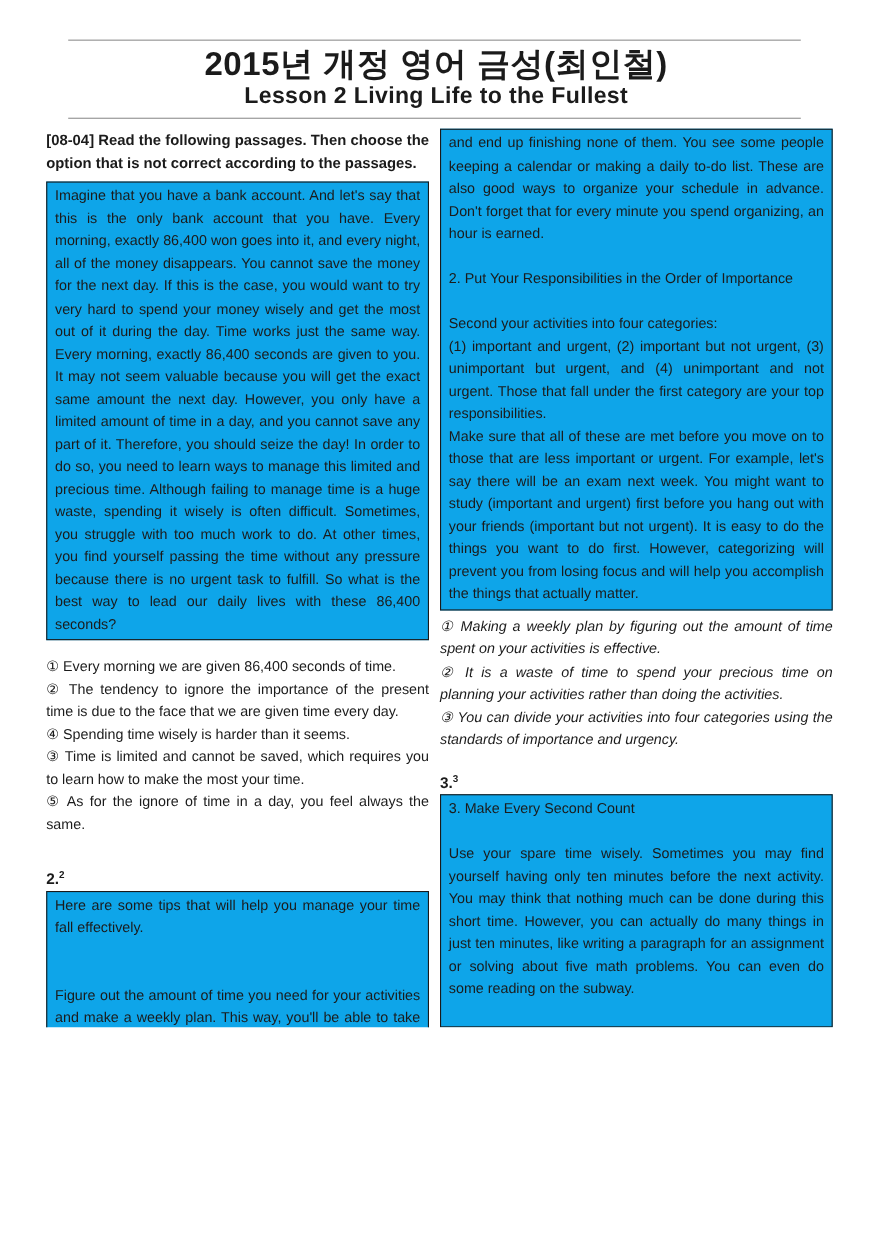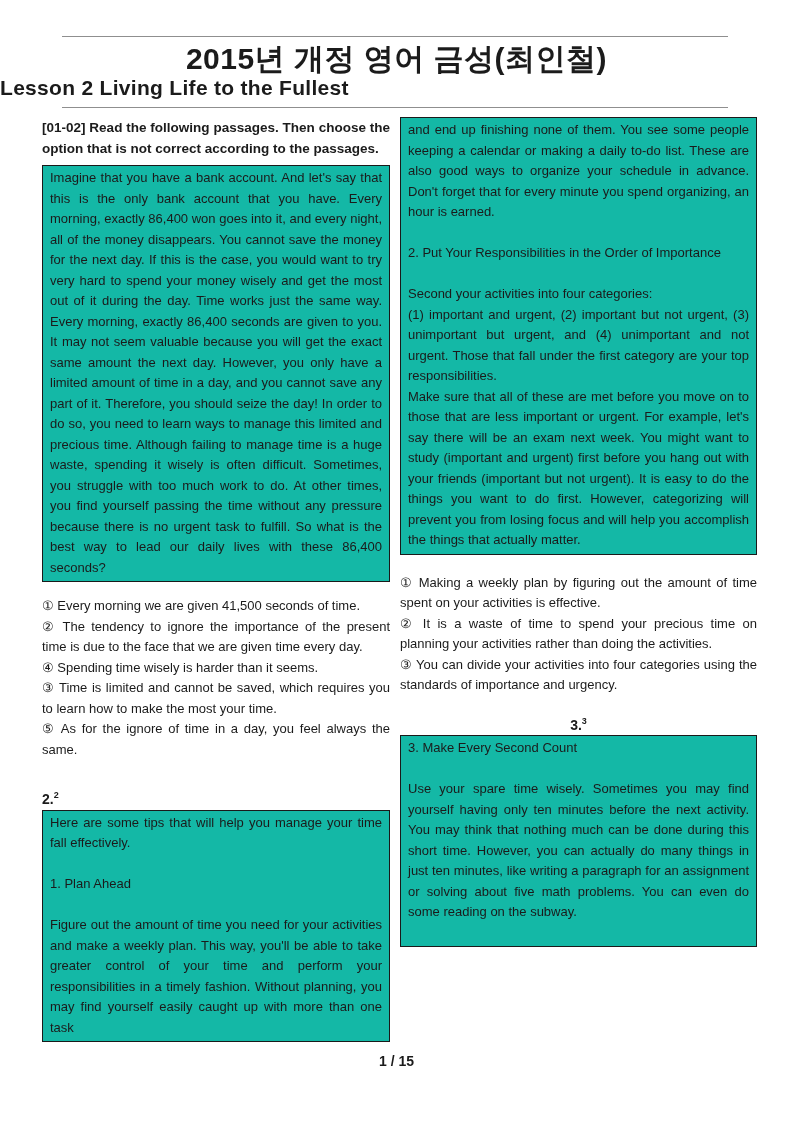--- a/index.html
+++ b/index.html
@@ -1,55 +1,55 @@
 <!DOCTYPE html>
 <html><head>
 <meta charset="utf-8">
 <style>
   html,body { margin:0; padding:0; background:#ffffff; }
   .page {
     position:relative;
-    width:793px; height:1121px;
+    width:793px; height:934px;
     background:#ffffff;
     font-family:"Liberation Sans", sans-serif;
     color:#1b1b1b;
     overflow:hidden;
   }
   
   .doc-header { padding-top:36px; }
   .rule { height:0; border-top:1.5px solid #8f8f8f; margin:0 65px 0 62px; }
   .rule-bottom { margin-top:7px; }
   .title {
     margin:5px 0 0; text-align:center;
     font-size:30px; line-height:33px; font-weight:800; letter-spacing:0.5px;
   }
   .subtitle {
-    margin:0; text-align:left;
+    margin:0; text-align:center;
     font-size:21px; line-height:25px; font-weight:800; letter-spacing:0.3px;
   }
   
   .columns { display:flex; margin:9px 36px 0 42px; gap:10px; align-items:flex-start; }
   .col-left  { width:348px; flex:0 0 348px; }
   .col-right { width:357px; flex:0 0 357px; }
 
   .instructions {
     margin:0 0 6px; font-weight:bold; font-size:13.5px; line-height:21px;
     text-align:justify;
   }
   .qlabel { font-weight:bold; font-size:14px; line-height:16px; margin:0 0 3px; }
   .qlabel sup { font-size:9px; font-weight:bold; }
   .qlabel-q2 { margin-top:27px; }
-  .qlabel-q3 { margin-top:17px;text-align:center; }
+  .qlabel-q3 { margin-top:17px; }
 
-  .passage-box { border:1.5px solid #1a1a1a; padding:2px 7px 3px; background:#14b8a6; }
+  .passage-box { border:1.5px solid #1a1a1a; padding:2px 7px 3px; background:#0ea5e9; }
   .passage-box p, .options p {
     margin:0; font-size:13px; line-height:20.5px; text-align:justify;
   }
   .options { margin-top:14px; }
-  .options-q2 { margin-top:18px; }
+  .options-q2 { margin-top:5px;font-style:italic; }
   .blank { min-height:20.5px; }
 
   .footer {
     position:absolute; top:1053px; left:0; right:0;
     text-align:center; font-weight:bold; font-size:14px;
   }
 </style>
 </head>
 <body>
 
@@ -58,41 +58,40 @@
   <div class="doc-header">
     <div class="rule"></div>
     <h1 class="title">2015년 개정 영어 금성(최인철)</h1>
     <h2 class="subtitle">Lesson 2 Living Life to the Fullest</h2>
     <div class="rule rule-bottom"></div>
   </div>
 
   <div class="columns">
 
     <div class="col-left">
-      <p class="instructions">[01-02] Read the following passages. Then choose the option that is not correct according to the passages.</p>
+      <p class="instructions">[08-04] Read the following passages. Then choose the option that is not correct according to the passages.</p>
 
 
       <div class="passage-box">
           <p>Imagine that you have a bank account. And let's say that this is the only bank account that you have. Every morning, exactly 86,400 won goes into it, and every night, all of the money disappears. You cannot save the money for the next day. If this is the case, you would want to try very hard to spend your money wisely and get the most out of it during the day. Time works just the same way. Every morning, exactly 86,400 seconds are given to you. It may not seem valuable because you will get the exact same amount the next day. However, you only have a limited amount of time in a day, and you cannot save any part of it. Therefore, you should seize the day! In order to do so, you need to learn ways to manage this limited and precious time. Although failing to manage time is a huge waste, spending it wisely is often difficult. Sometimes, you struggle with too much work to do. At other times, you find yourself passing the time without any pressure because there is no urgent task to fulfill. So what is the best way to lead our daily lives with these 86,400 seconds?</p>
         </div>
 
       <div class="options">
-          <p>① Every morning we are given 41,500 seconds of time.</p>
+          <p>① Every morning we are given 86,400 seconds of time.</p>
           <p>② The tendency to ignore the importance of the present time is due to the face that we are given time every day.</p>
           <p>④ Spending time wisely is harder than it seems.</p>
           <p>③ Time is limited and cannot be saved, which requires you to learn how to make the most your time.</p>
           <p>⑤ As for the ignore of time in a day, you feel always the same.</p>
         </div>
 
       <div class="qlabel qlabel-q2"><span>2.</span><sup>2</sup></div>
 
       <div class="passage-box">
           <p>Here are some tips that will help you manage your time fall effectively.</p>
           <p class="blank">&nbsp;</p>
-          <p>1. Plan Ahead</p>
           <p class="blank">&nbsp;</p>
           <p>Figure out the amount of time you need for your activities and make a weekly plan. This way, you'll be able to take greater control of your time and perform your responsibilities in a timely fashion. Without planning, you may find yourself easily caught up with more than one task</p>
         </div>
     </div>
 
     <div class="col-right">
       <div class="passage-box">
           <p>and end up finishing none of them. You see some people keeping a calendar or making a daily to-do list. These are also good ways to organize your schedule in advance. Don't forget that for every minute you spend organizing, an hour is earned.</p>
           <p class="blank">&nbsp;</p>
           <p>2. Put Your Responsibilities in the Order of Importance</p>

